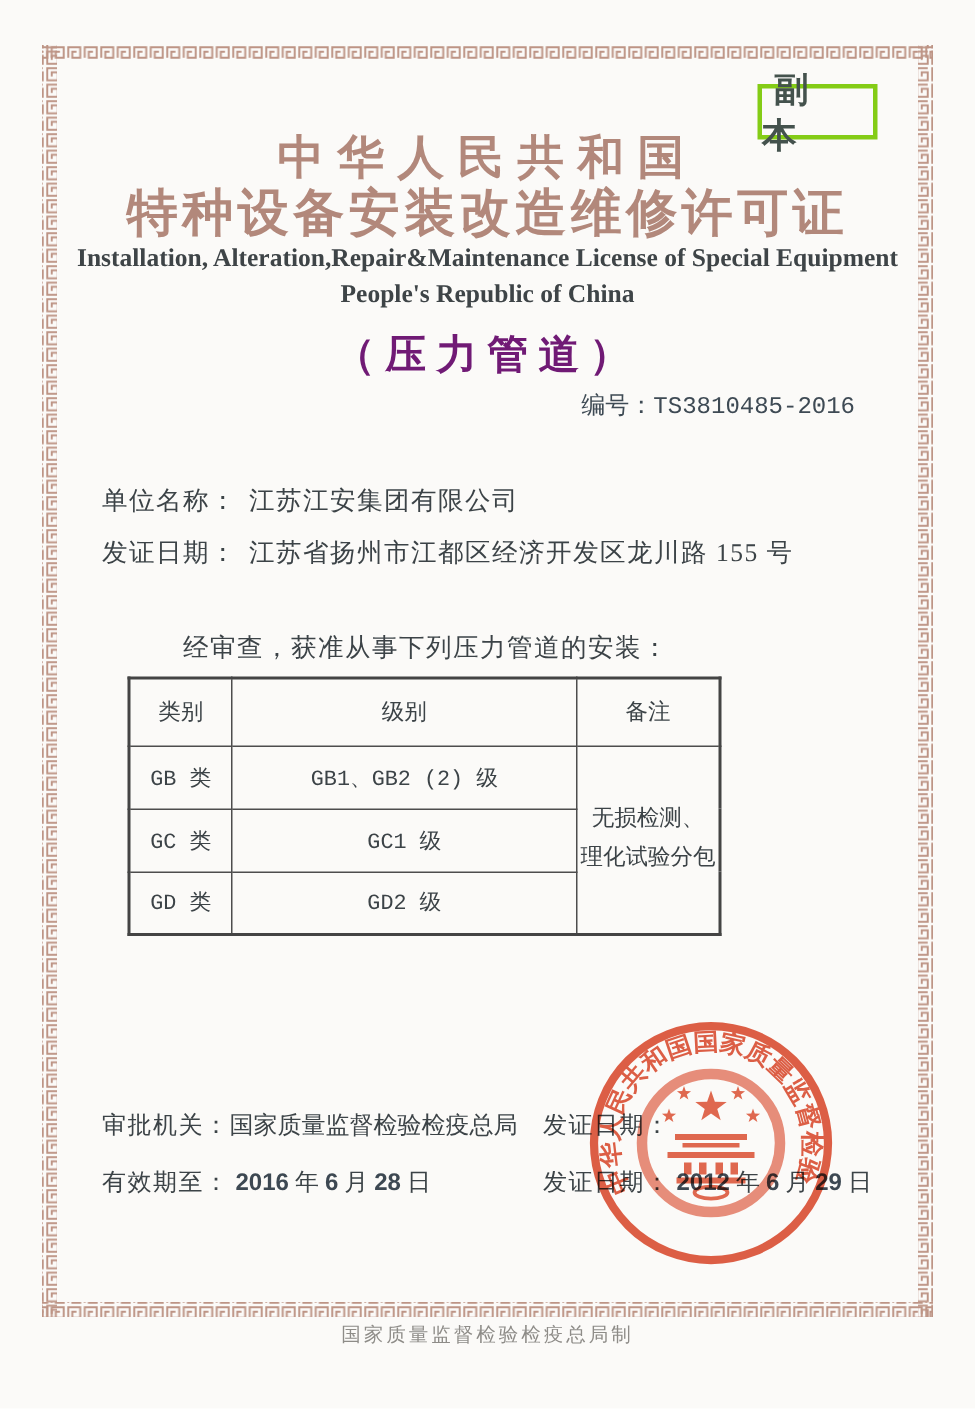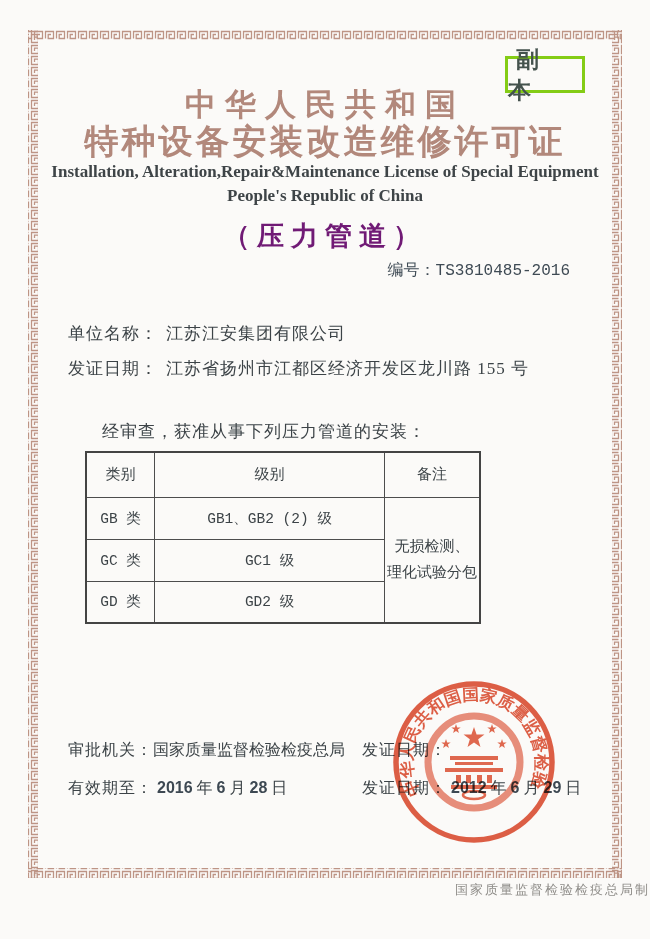--- a/index.html
+++ b/index.html
@@ -54,21 +54,21 @@
     position: absolute; top: 260px; right: 80px;
     font-size: 16px; color: #3e4a54; white-space: nowrap;
   }
   .mono { font-family: "Liberation Mono", "DejaVu Sans Mono", monospace; font-size: 16px; }
 
   .info-line { position: absolute; font-size: 17px; color: #3c4347; white-space: nowrap; }
   .info-line .lbl { letter-spacing: 1px; }
   .info-line .val { margin-left: 8px; letter-spacing: 1px; }
   .unit-name { left: 68px; top: 322px; }
   .unit-addr { left: 68px; top: 357px; }
-  .intro { left: 102px; top: 420px; letter-spacing: 1px; }
+  .intro { left: 122px; top: 420px; letter-spacing: 1px; }
 
   table.grant-table {
     position: absolute; left: 85px; top: 451px;
     width: 396px; border-collapse: collapse;
     font-size: 15px; color: #3c4347;
   }
   table.grant-table th, table.grant-table td {
     border: 1.5px solid #4d4d4d; text-align: center;
     font-weight: normal; padding: 0;
   }
@@ -91,21 +91,21 @@
   }
   .f-left2 .num:first-of-type, .f-right2 .num:first-of-type { margin-left: 10px; }
 
   .seal {
     position: absolute; left: 389px; top: 677px;
     mix-blend-mode: multiply; opacity: 0.9;
   }
 
   .made-by {
     position: absolute; top: 881px; left: 0; width: 100%;
-    text-align: right; font-size: 13px; color: #8e8c88; letter-spacing: 2px;
+    text-align: center; font-size: 13px; color: #8e8c88; letter-spacing: 2px;
   }
 </style>
 </head>
 <body>
 
 <div class="page">
 
   <svg class="frame" width="650" height="939" viewBox="0 0 650 939">
     <defs>
       <pattern id="mh" width="11" height="10" patternUnits="userSpaceOnUse">

